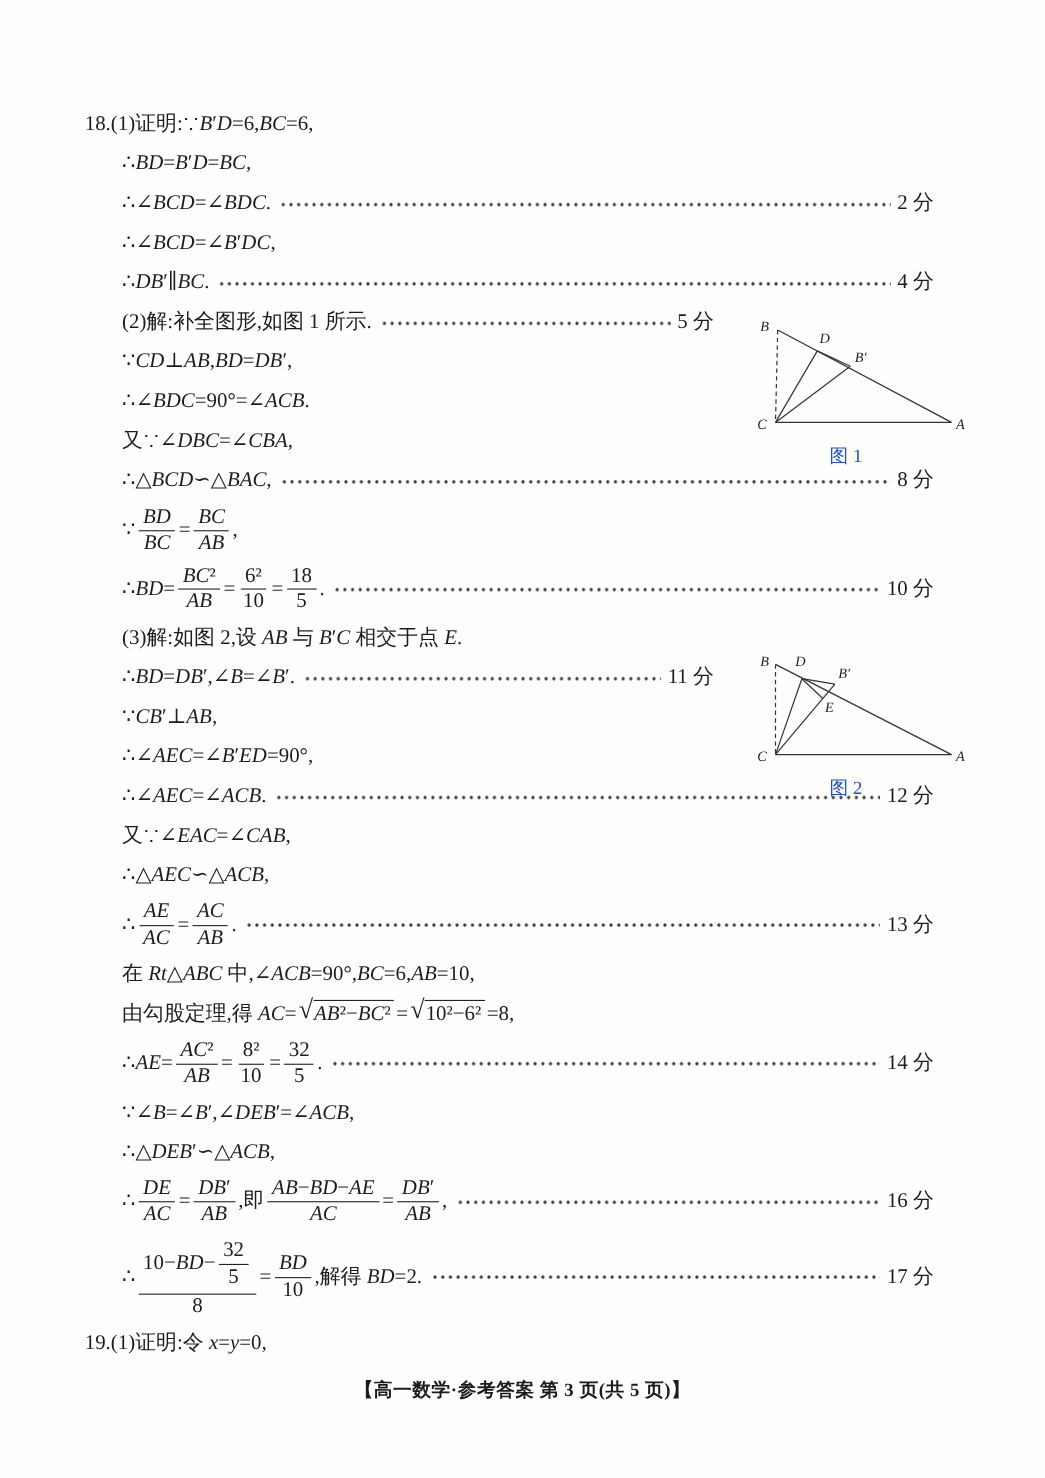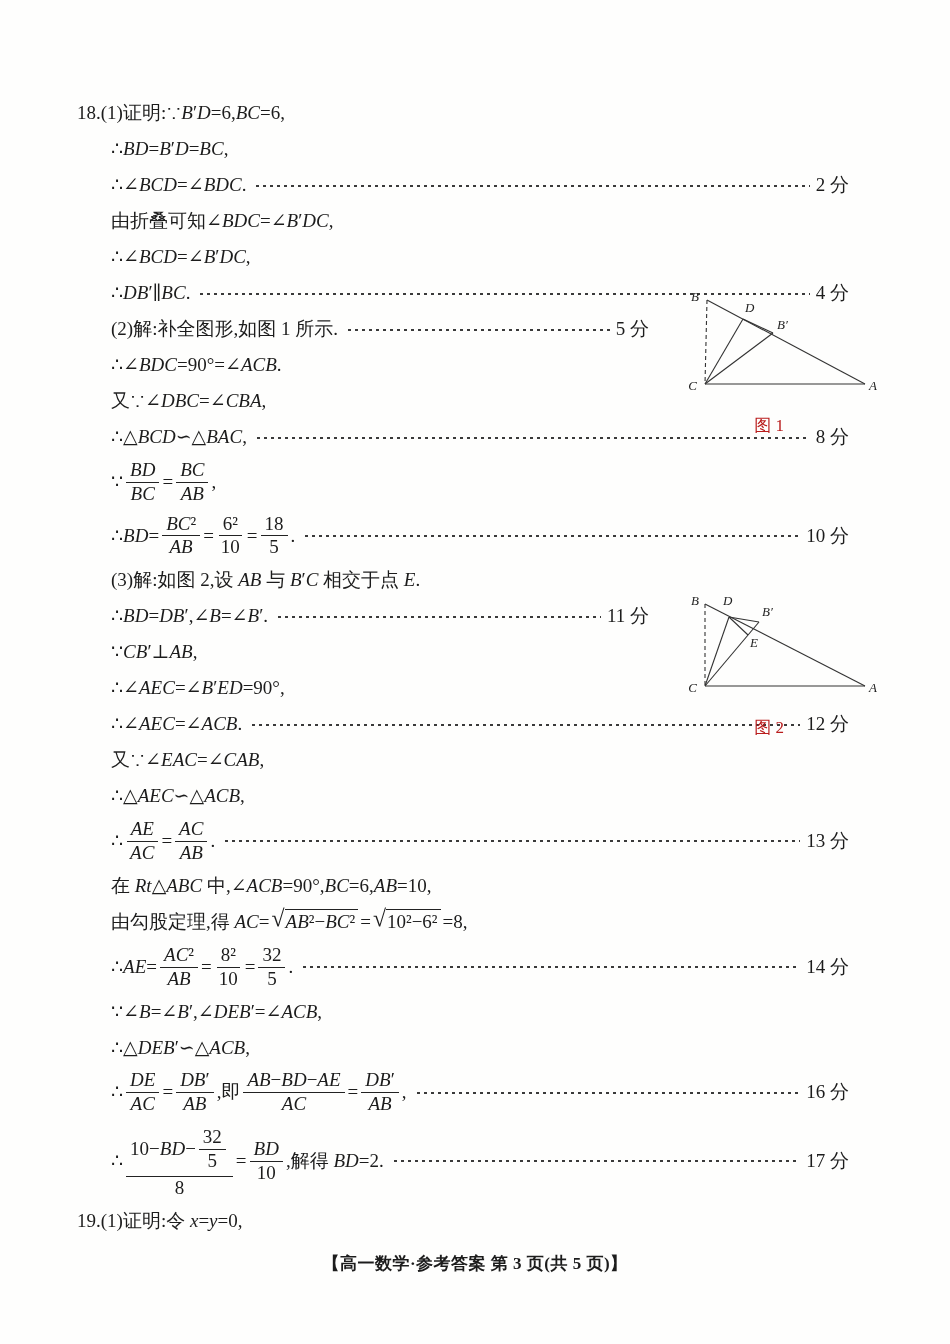--- a/index.html
+++ b/index.html
@@ -26,21 +26,21 @@
     flex:1 1 auto;min-width:24px;height:12px;margin:0 6px 0 8px;align-self:center;
     background-image:radial-gradient(circle,#3a3a3a 1.3px,rgba(0,0,0,0) 1.5px);
     background-size:7px 12px;background-repeat:repeat-x;background-position:0 center;
   }
   .score{white-space:nowrap;}
   .figure{position:absolute;width:222px;text-align:center;}
   #fig1{left:658px;top:288px;}
   #fig2{left:658px;top:590px;}
   .figure svg{display:block;margin:0 auto;}
   .figure svg text{font-size:13px;font-style:italic;fill:#222;font-family:"Liberation Serif","DejaVu Serif",serif;}
-  .figcap{font-size:17px;margin-top:14px;color:#b91c1c;}
+  .figcap{font-size:17px;margin-top:3px;color:#1d4ed8;}
   .footer{
     position:absolute;left:0;right:0;top:1252px;text-align:center;
     font-size:17px;font-weight:bold;letter-spacing:.5px;
   }
 </style>
 </head>
 <body>
 
 <div class="page">
 
@@ -50,34 +50,34 @@
       </div>
       <div class="line">
         <span class="t">∴<i>BD</i>=<i>B</i>′<i>D</i>=<i>BC</i>,</span>
       </div>
       <div class="line">
         <span class="t">∴∠<i>BCD</i>=∠<i>BDC</i>.</span>
         <span class="dots"></span>
         <span class="score"><span class="t">2 分</span></span>
       </div>
       <div class="line">
-        <span class="t">由折叠可知∠<i>BDC</i>=∠<i>B</i>′<i>DC</i>,</span>
-      </div>
-      <div class="line">
         <span class="t">∴∠<i>BCD</i>=∠<i>B</i>′<i>DC</i>,</span>
       </div>
       <div class="line">
         <span class="t">∴<i>DB</i>′∥<i>BC</i>.</span>
         <span class="dots"></span>
         <span class="score"><span class="t">4 分</span></span>
       </div>
       <div class="line short">
         <span class="t">(2)解:补全图形,如图 1 所示.</span>
         <span class="dots"></span>
         <span class="score"><span class="t">5 分</span></span>
+      </div>
+      <div class="line">
+        <span class="t">∵<i>CD</i>⊥<i>AB</i>,<i>BD</i>=<i>DB</i>′,</span>
       </div>
       <div class="line">
         <span class="t">∴∠<i>BDC</i>=90°=∠<i>ACB</i>.</span>
       </div>
       <div class="line">
         <span class="t">又∵∠<i>DBC</i>=∠<i>CBA</i>,</span>
       </div>
       <div class="line">
         <span class="t">∴△<i>BCD</i>∽△<i>BAC</i>,</span>
         <span class="dots"></span>

